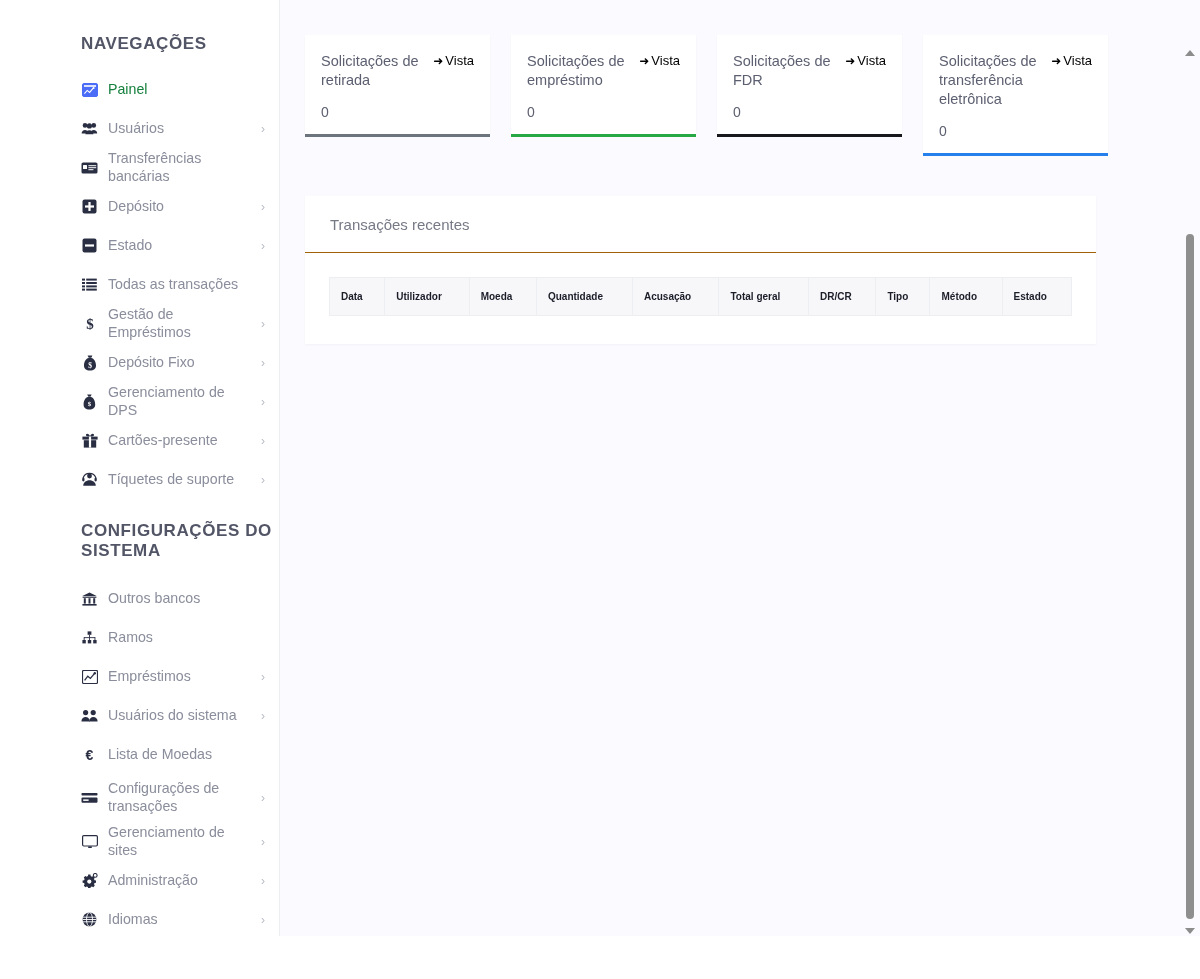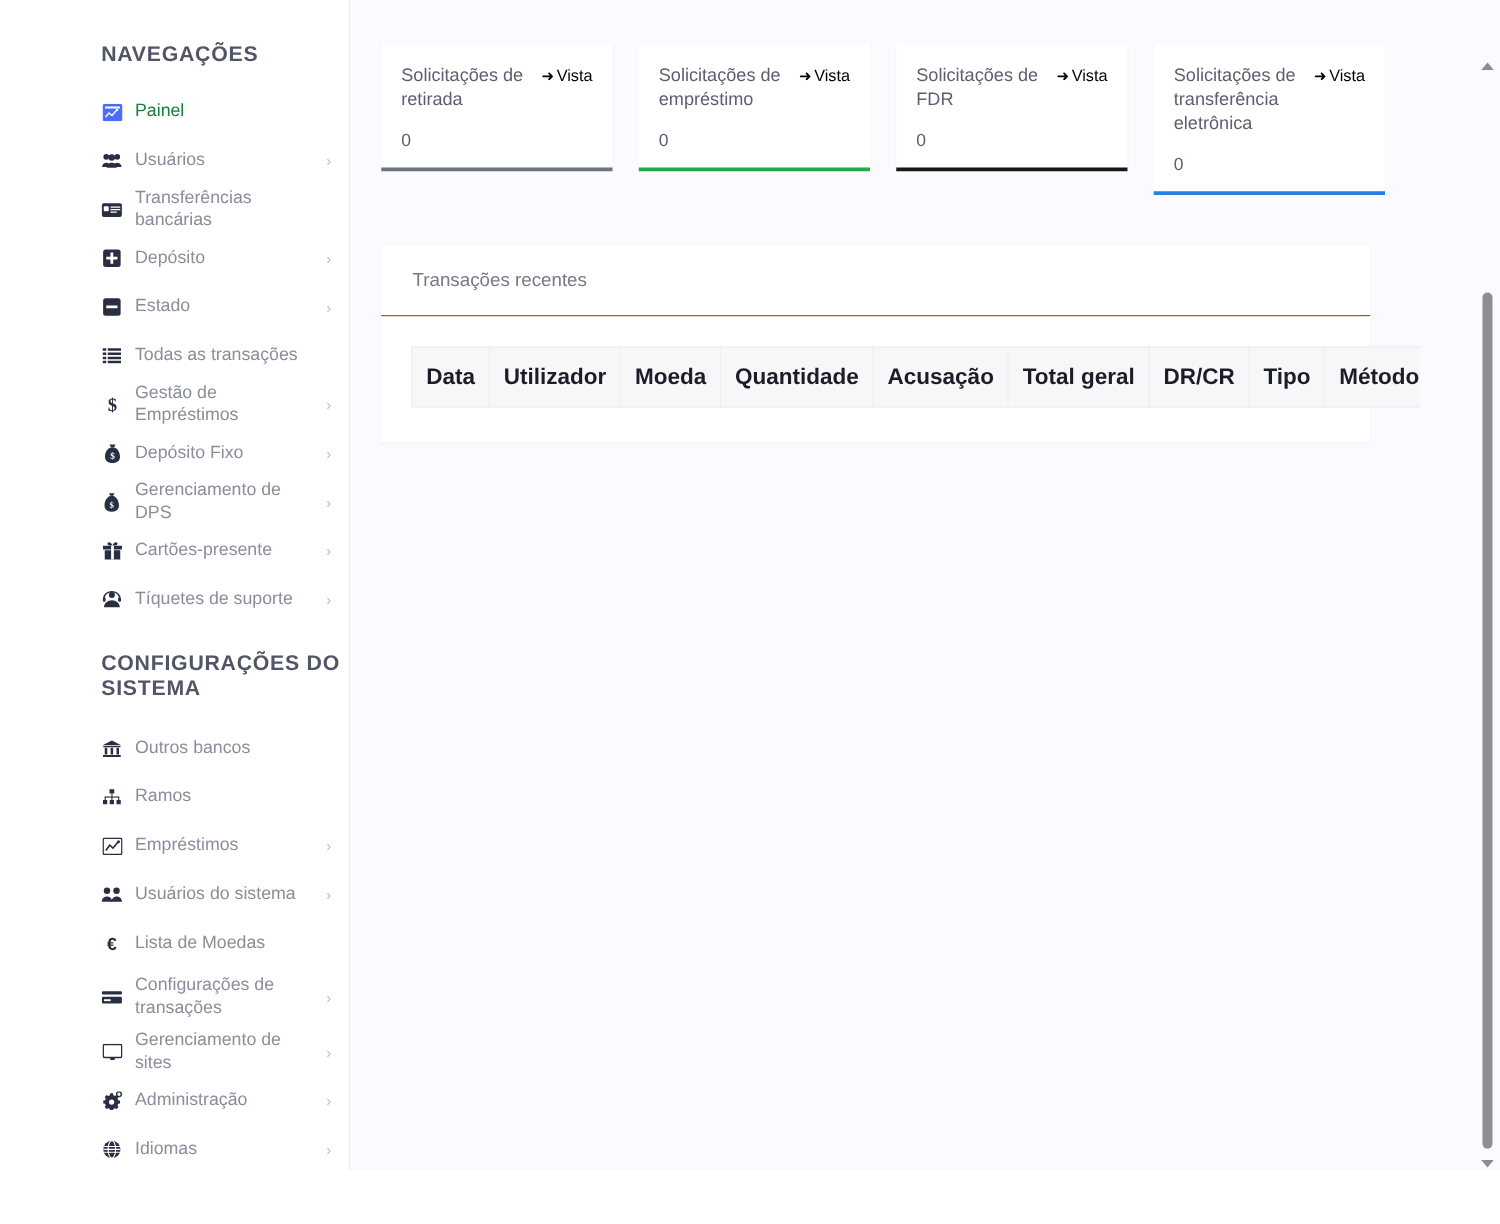--- a/index.html
+++ b/index.html
@@ -169,21 +169,21 @@
   table.tx {
     width: 100%;
     border-collapse: separate;
     border-spacing: 0;
     table-layout: auto;
   }
   table.tx th {
     background: #f7f7f9;
     border: 1px solid #eceef2;
     border-left: none;
-    font-size: 18px;
+    font-size: 10px;
     font-weight: 700;
     color: #1b1d29;
     padding: 13px 11px;
     text-align: left;
     white-space: nowrap;
   }
   table.tx th:first-child { border-left: 1px solid #eceef2; }
 
   
   .scrollbar {

